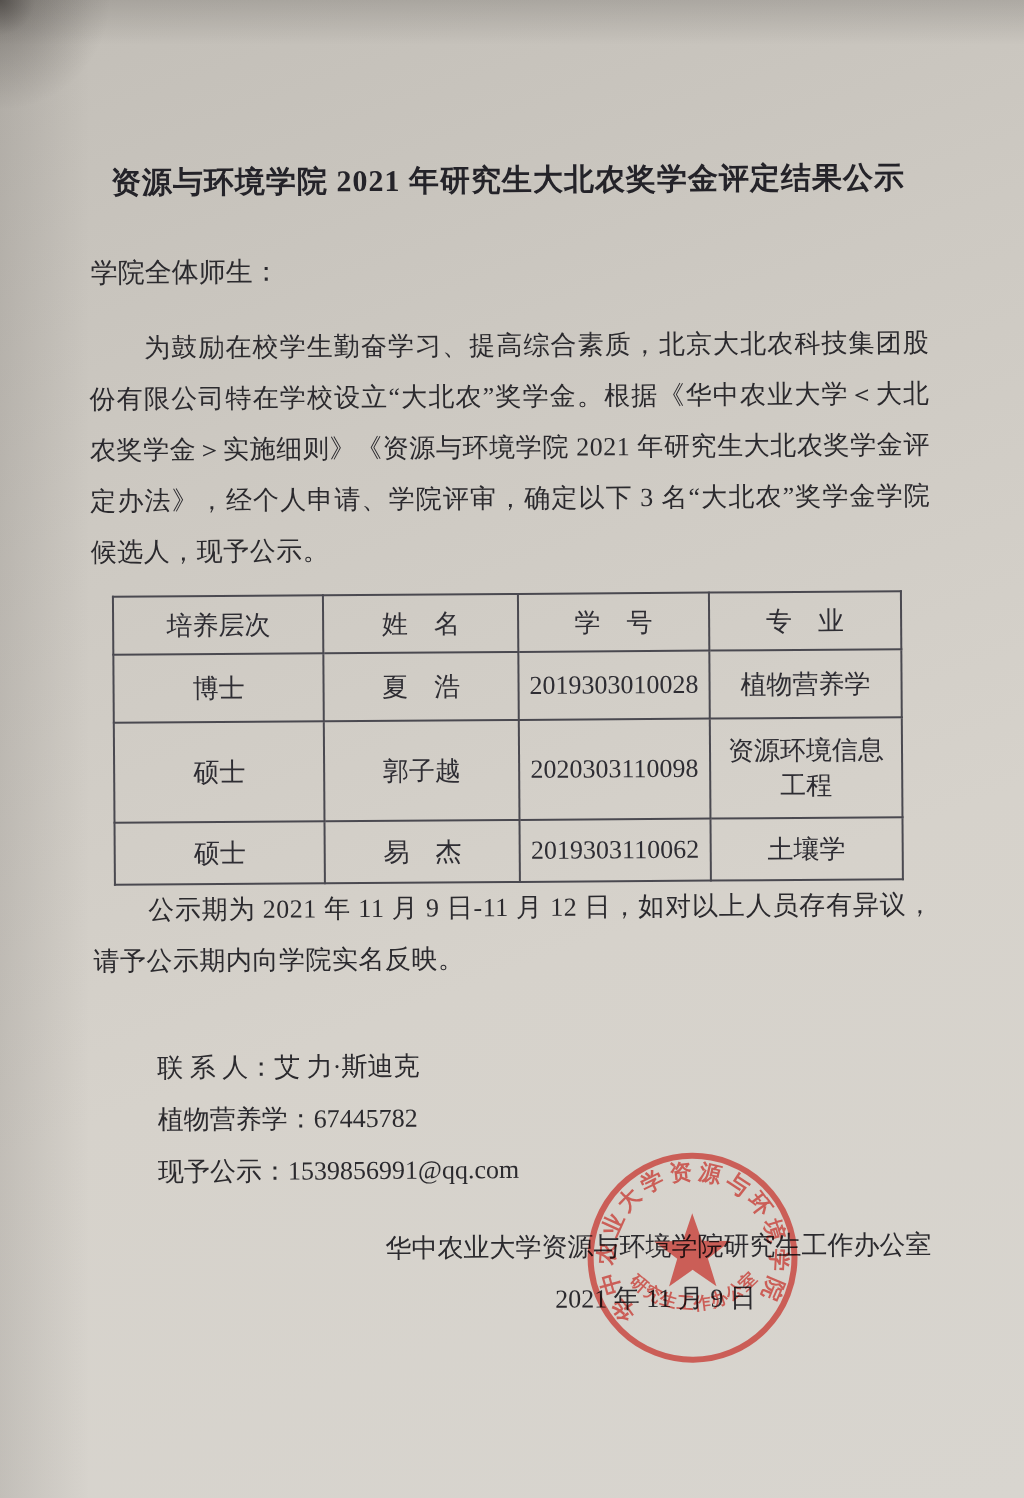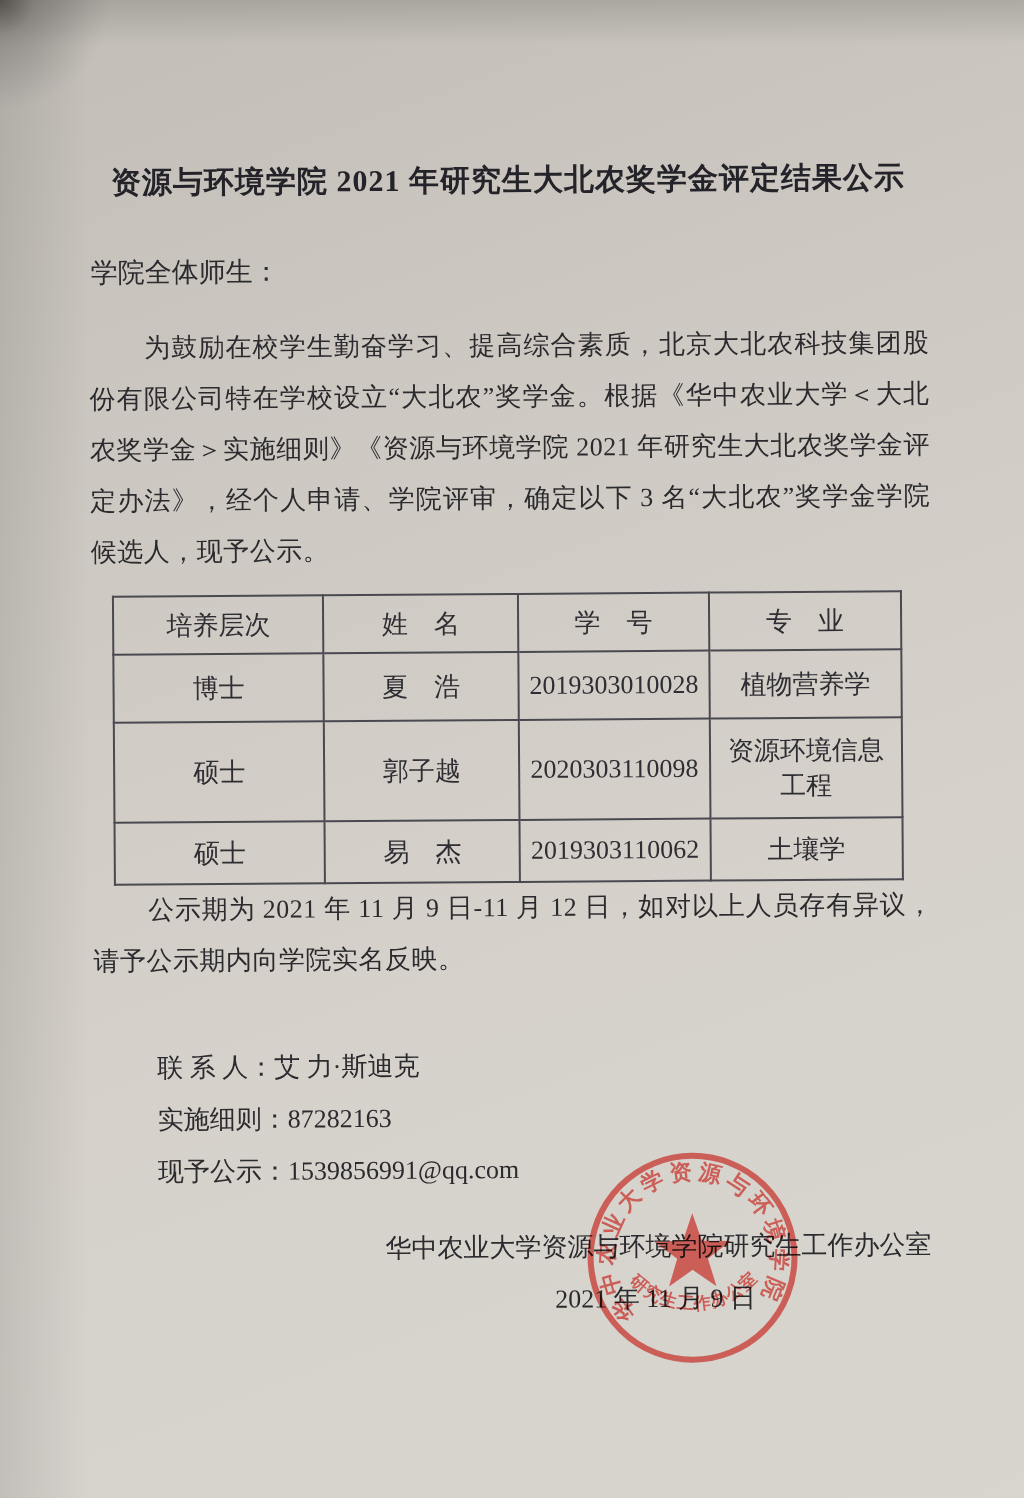--- a/index.html
+++ b/index.html
@@ -87,21 +87,21 @@
         <td>2019303110062</td>
         <td>土壤学</td>
       </tr>
     </tbody>
   </table>
 
   <div class="para para2">公示期为 2021 年 11 月 9 日-11 月 12 日，如对以上人员存有异议，请予公示期内向学院实名反映。</div>
 
   <div class="contact">
     <span class="line"><span>联 系 人：</span><span>艾 力·斯迪克</span></span>
-    <span class="line"><span>实施细则：</span><span>87282163</span></span>
+    <span class="line"><span>植物营养学：</span><span>67445782</span></span>
     <span class="line"><span>现予公示：</span><span>1539856991@qq.com</span></span>
   </div>
 
   <div class="office">华中农业大学资源与环境学院研究生工作办公室</div>
   <div class="date">2021 年 11 月 9 日</div>
 
   <div class="stamp">
     <svg viewBox="0 0 220 220" xmlns="http://www.w3.org/2000/svg">
       <defs>
         <path id="ringPath" d="M 54.8 165.2 A 78 78 0 1 1 165.2 165.2" fill="none"></path>

